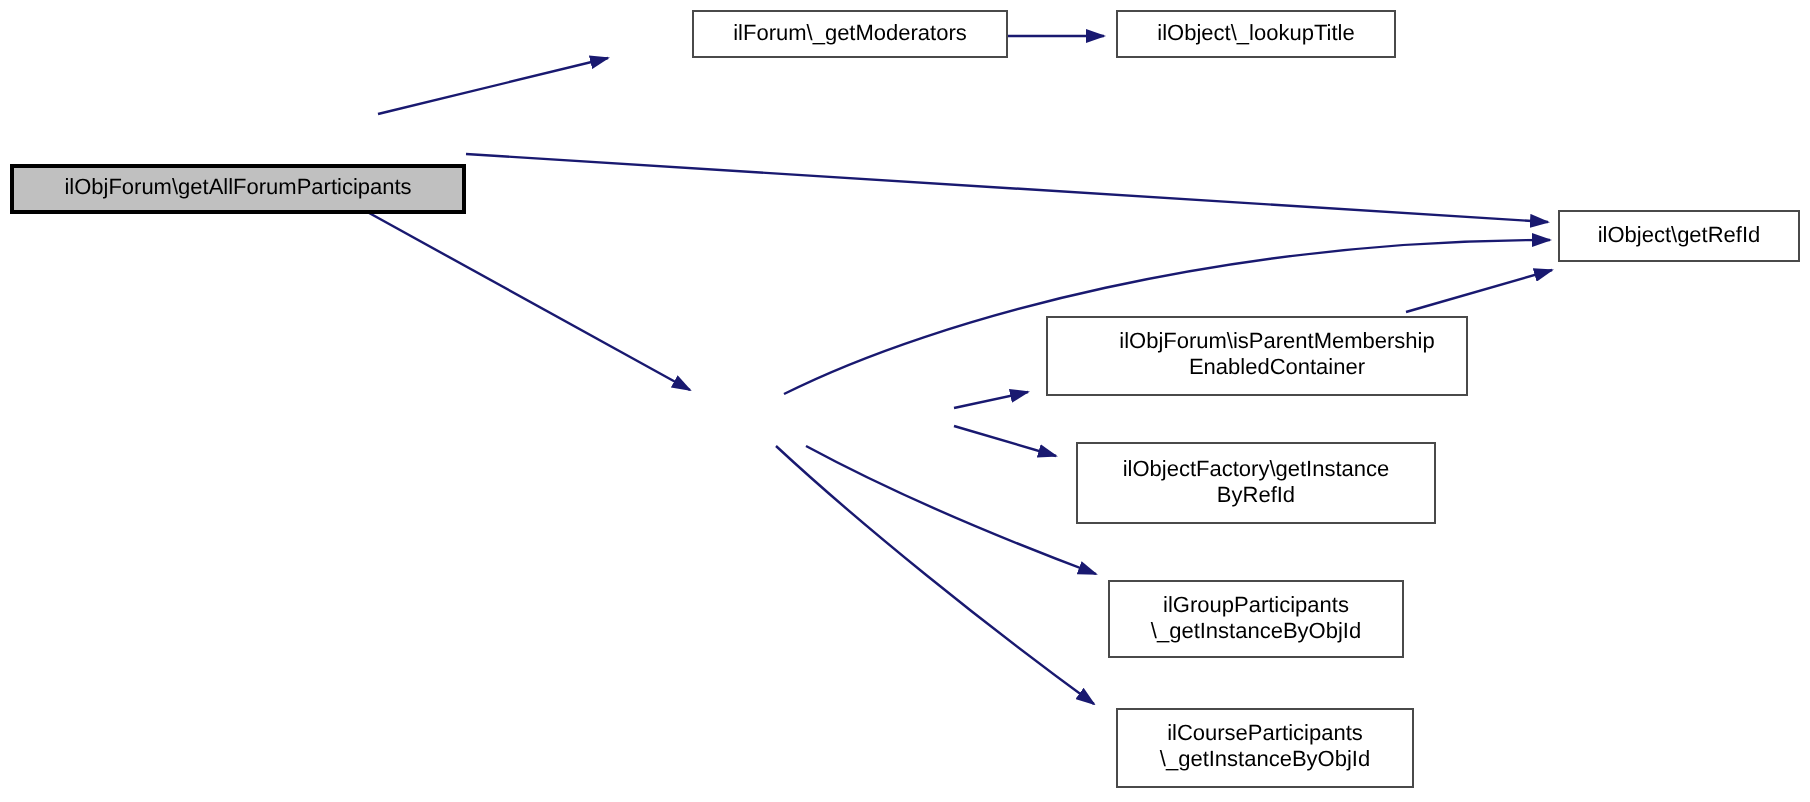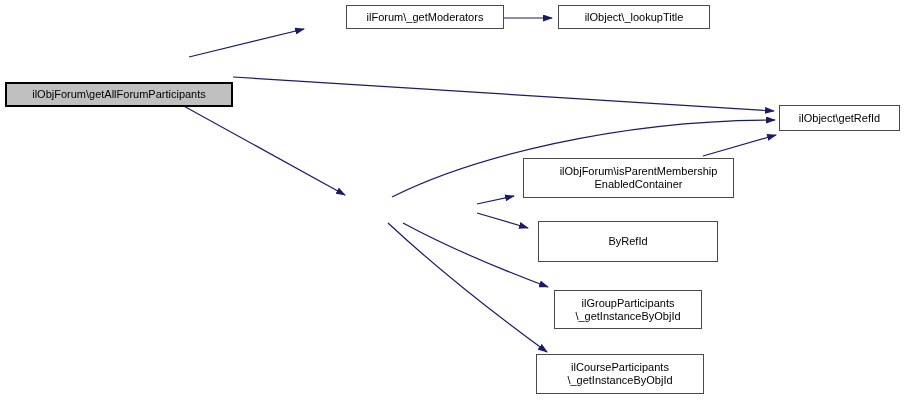--- a/index.html
+++ b/index.html
@@ -76,41 +76,42 @@
   </svg>
 
   <div class="node highlight" style="left:5px; top:57px; width:228px; height:25px;margin-top:25px;">
     <span class="nl">ilObjForum\getAllForumParticipants</span>
   </div>
 
   <div class="node" style="left:300px; top:5px; width:158px; height:24px;margin-left:46px;">
     <span class="nl">ilForum\_getModerators</span>
   </div>
 
-  <div class="node" style="left:558px; top:5px; width:152px; height:24px;">
+  <div class="node" style="left:558px; top:5px; width:140px; height:24px;">
     <span class="nl">ilObject\_lookupTitle</span>
   </div>
 
   <div class="node" style="left:779px; top:105px; width:121px; height:26px;">
     <span class="nl">ilObject\getRefId</span>
   </div>
 
 
   <div class="node" style="left:523px; top:158px; width:211px; height:40px;padding-left:20px;">
     <span class="nl">ilObjForum\isParentMembership</span>
     <span class="nl">EnabledContainer</span>
   </div>
 
   <div class="node" style="left:538px; top:221px; width:180px; height:41px;">
+    <span class="nl">ilObjectFactory\getInstance</span>
     <span class="nl">ByRefId</span>
   </div>
 
   <div class="node" style="left:554px; top:290px; width:148px; height:39px;align-items:center;">
     <span class="nl">ilGroupParticipants</span>
     <span class="nl">\_getInstanceByObjId</span>
   </div>
 
-  <div class="node" style="left:536px; top:354px; width:168px; height:40px;">
+  <div class="node" style="left:558px; top:354px; width:149px; height:40px;">
     <span class="nl">ilCourseParticipants</span>
     <span class="nl">\_getInstanceByObjId</span>
   </div>
 
 </div>
 
 </body></html>

